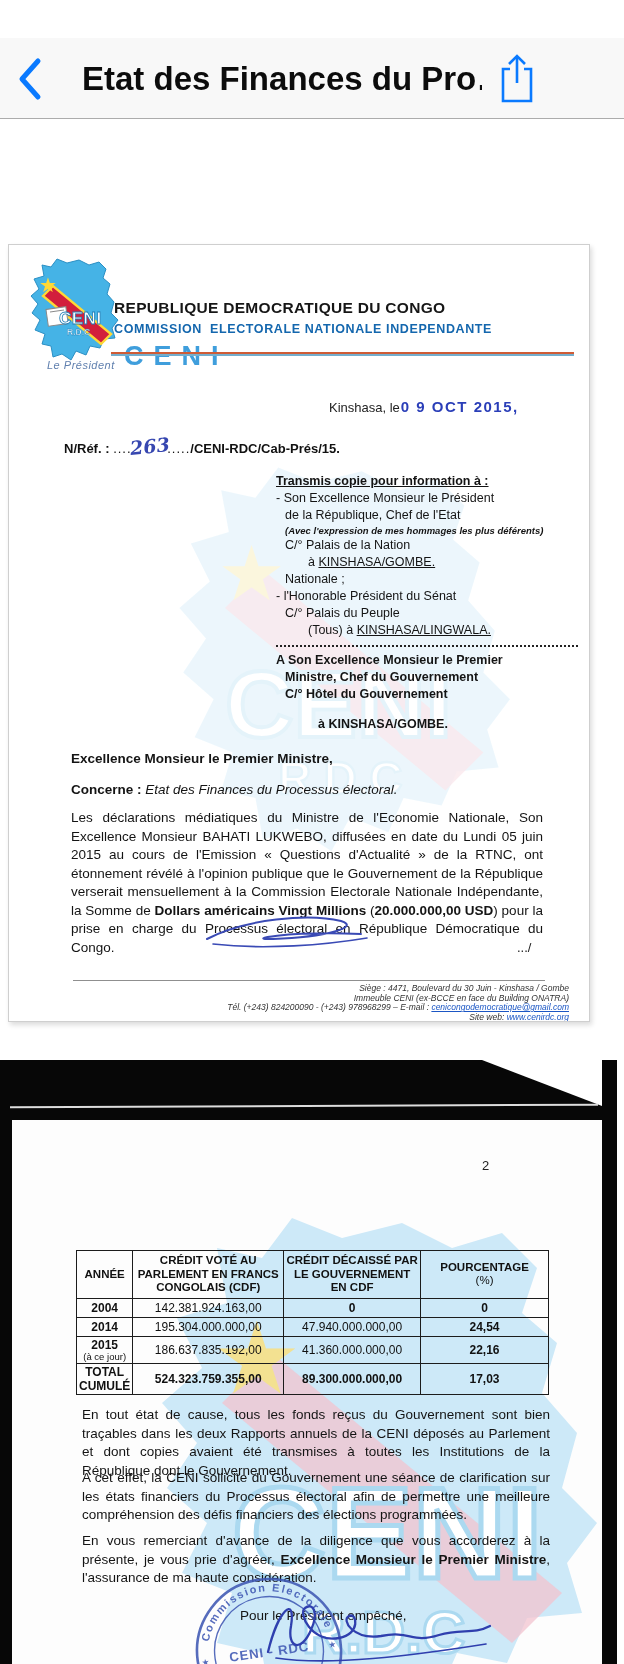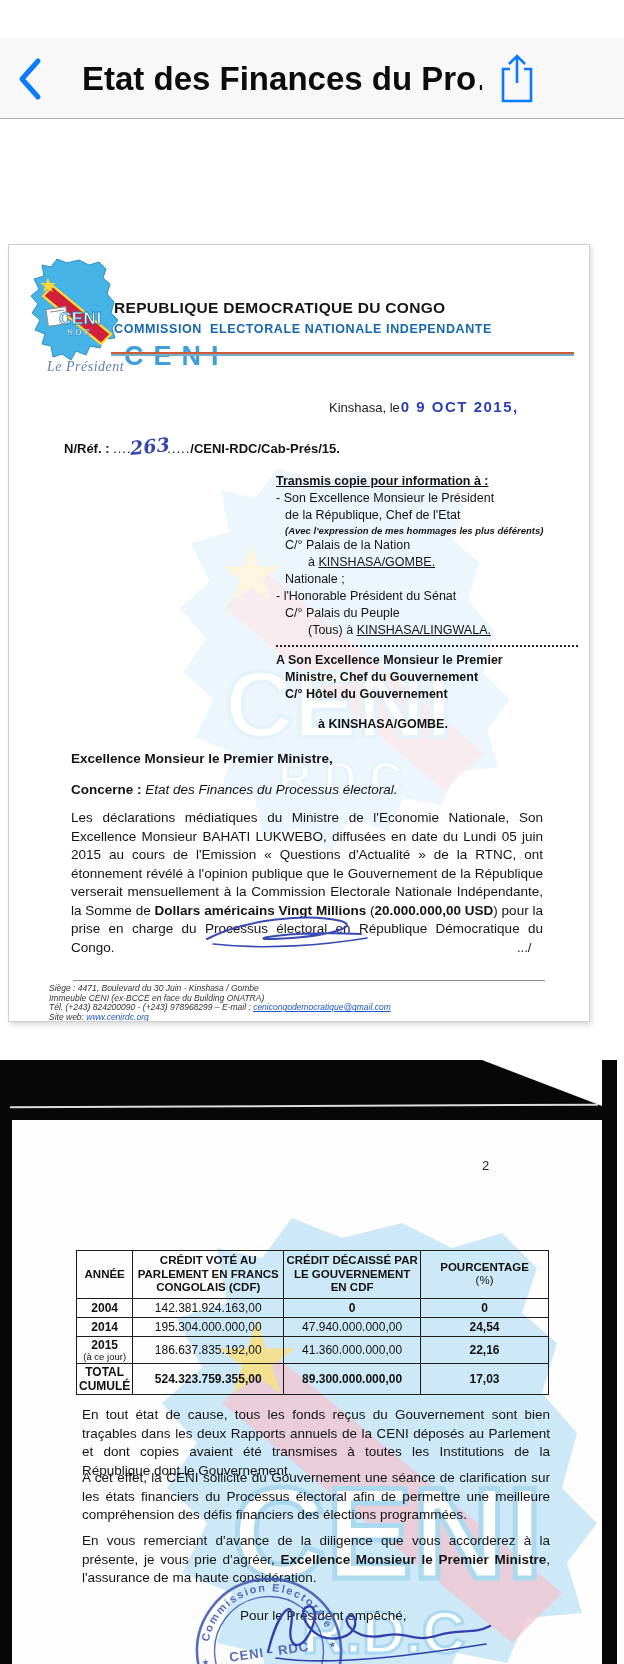--- a/index.html
+++ b/index.html
@@ -13,21 +13,21 @@
 
   
   #page1 { position:absolute; left:8px; top:125px; width:582px; height:778px; background:#fff; border:1px solid #cfcfcf; box-shadow:2px 3px 5px rgba(0,0,0,.14); overflow:hidden; }
   #p1-watermark { position:absolute; left:140px; top:210px; width:380px; height:420px; opacity:.38; pointer-events:none; }
   #p1-logo { position:absolute; left:14px; top:10px; width:100px; height:112px; }
   #p1-head { position:absolute; left:105px; top:26px; width:465px; text-align:left;margin-top:28px; }
   .h-rep { font-size:15.5px; font-weight:700; color:#161616; letter-spacing:.3px; }
   .h-com { margin-top:5px; font-size:12.5px; font-weight:700; color:#1467ae; letter-spacing:.6px; white-space:pre; }
   .h-ceni { margin-top:5px; font-size:27px; font-weight:700; color:#3f9edc; letter-spacing:10px; text-indent:10px; }
   #p1-rule { position:absolute; left:102px; top:107px; width:463px; height:4px; background:linear-gradient(#cf5b36 0 45%, #74aecd 55% 100%); }
-  #p1-role { position:absolute; left:38px; top:114px; font-family:Liberation Serif, serif; font-style:italic; font-size:14px; color:#5f7fae; letter-spacing:.5px;text-align:right; }
+  #p1-role { position:absolute; left:38px; top:114px; font-family:Liberation Sans, sans-serif; font-style:italic; font-size:11px; color:#5f7fae; letter-spacing:.5px;text-align:right; }
   #p1-dateline { position:absolute; left:320px; top:153px; font-size:13px; color:#222; white-space:nowrap; }
   #p1-dateline .stamp { font-size:15px; font-weight:700; color:#2a3eb8; letter-spacing:1.5px; margin-left:1px; }
   #p1-ref { position:absolute; left:55px; top:190px; font-size:13px; font-weight:700; color:#111; }
   #p1-ref .dots { font-weight:400; letter-spacing:1px; }
   #p1-ref .hand { display:inline-block; font-family:"DejaVu Serif",serif; font-style:italic; font-weight:700; font-size:19px; color:#3747b0; transform:rotate(-6deg); margin:0 -2px; }
   #p1-transmis { position:absolute; left:267px; top:228px; width:302px; font-size:12.5px; line-height:17px; color:#141414; }
   #p1-transmis .t-title { font-weight:700; text-decoration:underline; }
   .ind1 { padding-left:9px; }
   .ind2 { padding-left:32px; }
   .t-note { font-size:9.5px; line-height:13px; font-weight:700; font-style:italic; padding-left:9px; }
@@ -37,21 +37,21 @@
   .t-gombe2 { margin-top:13px; padding-left:42px; font-weight:700; }
   #p1-salutation { position:absolute; left:62px; top:506px; font-size:13.5px; font-weight:700; }
   #p1-subject { position:absolute; left:62px; top:537px; font-size:13.5px; }
   #p1-subject .lab { font-weight:700; }
   #p1-subject .txt { font-style:italic; }
   #p1-body { position:absolute; left:62px; top:564px; width:472px; font-size:13.5px; line-height:18.5px; text-align:justify; }
   #p1-body b { font-weight:700; }
   #p1-sig { position:absolute; left:190px; top:666px; width:180px; height:42px; }
   #p1-cont { position:absolute; left:508px; top:695px; font-size:13px; color:#222; }
   #p1-frule { position:absolute; left:64px; top:735px; width:472px; height:1px; background:#8f8f8f; }
-  #p1-footer { position:absolute; left:40px; top:739px; width:520px; text-align:left; font-size:8.5px; font-style:italic; line-height:9.6px; color:#333; }
+  #p1-footer { position:absolute; left:40px; top:739px; width:520px; text-align:right; font-size:8.5px; font-style:italic; line-height:9.6px; color:#333; }
   #p1-footer a { color:#1b56c4; text-decoration:underline; cursor:pointer; }
 
   
   #page2 { position:absolute; left:0; top:941px; width:624px; height:723px; background:#070707; overflow:hidden; }
   #p2-wedge { position:absolute; top:0; right:22px; width:120px; height:46px; background:#fff; clip-path:polygon(0 0,100% 0,100% 100%); }
   #p2-sliver { position:absolute; top:45px; left:10px; right:26px; height:2px; background:#dcdcdc; transform:rotate(-.25deg); }
   #p2-white-edge { position:absolute; top:0; right:0; width:7px; bottom:0; background:#fff; }
   #p2-page { position:absolute; left:12px; top:60px; width:590px; bottom:0; background:#fdfdfd; overflow:hidden; }
   #p2-watermark { position:absolute; left:110px; top:80px; width:500px; height:556px; pointer-events:none; }
   #p2-num { position:absolute; left:470px; top:38px; font-size:13px; color:#222; }

